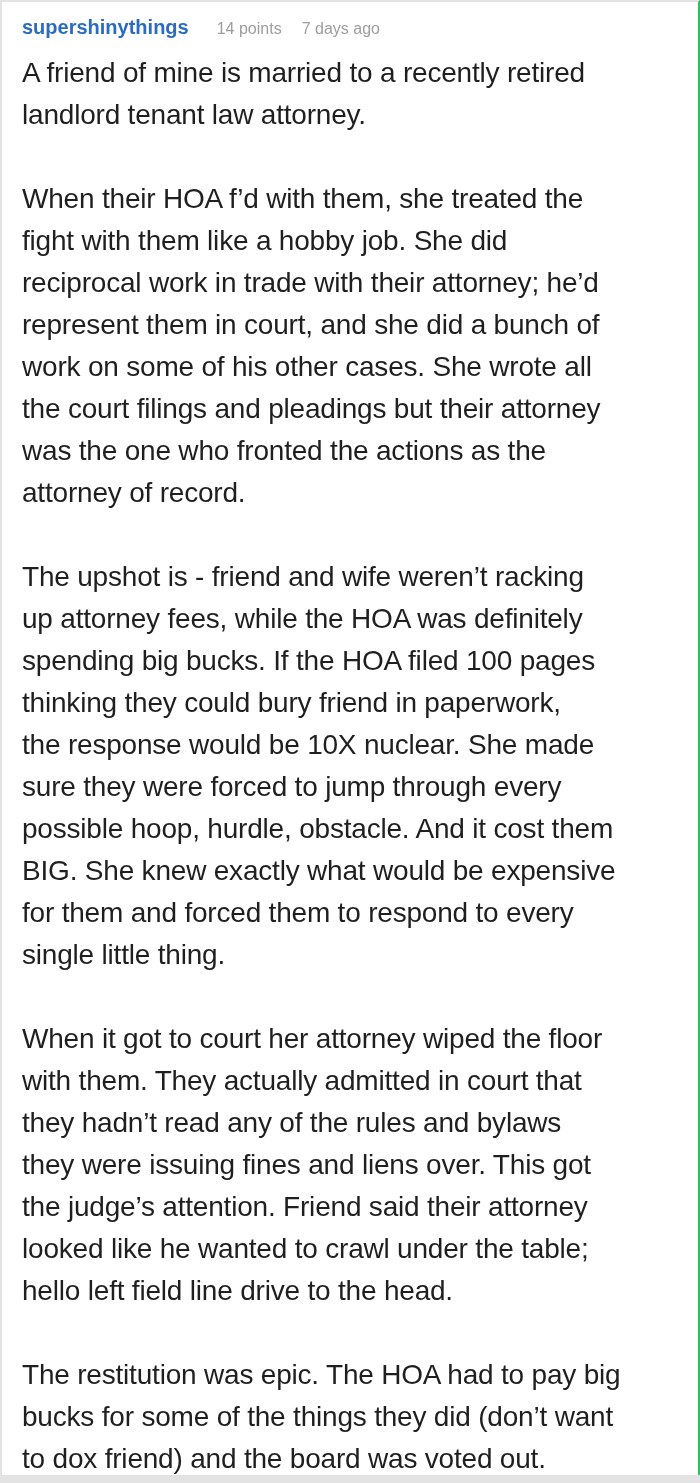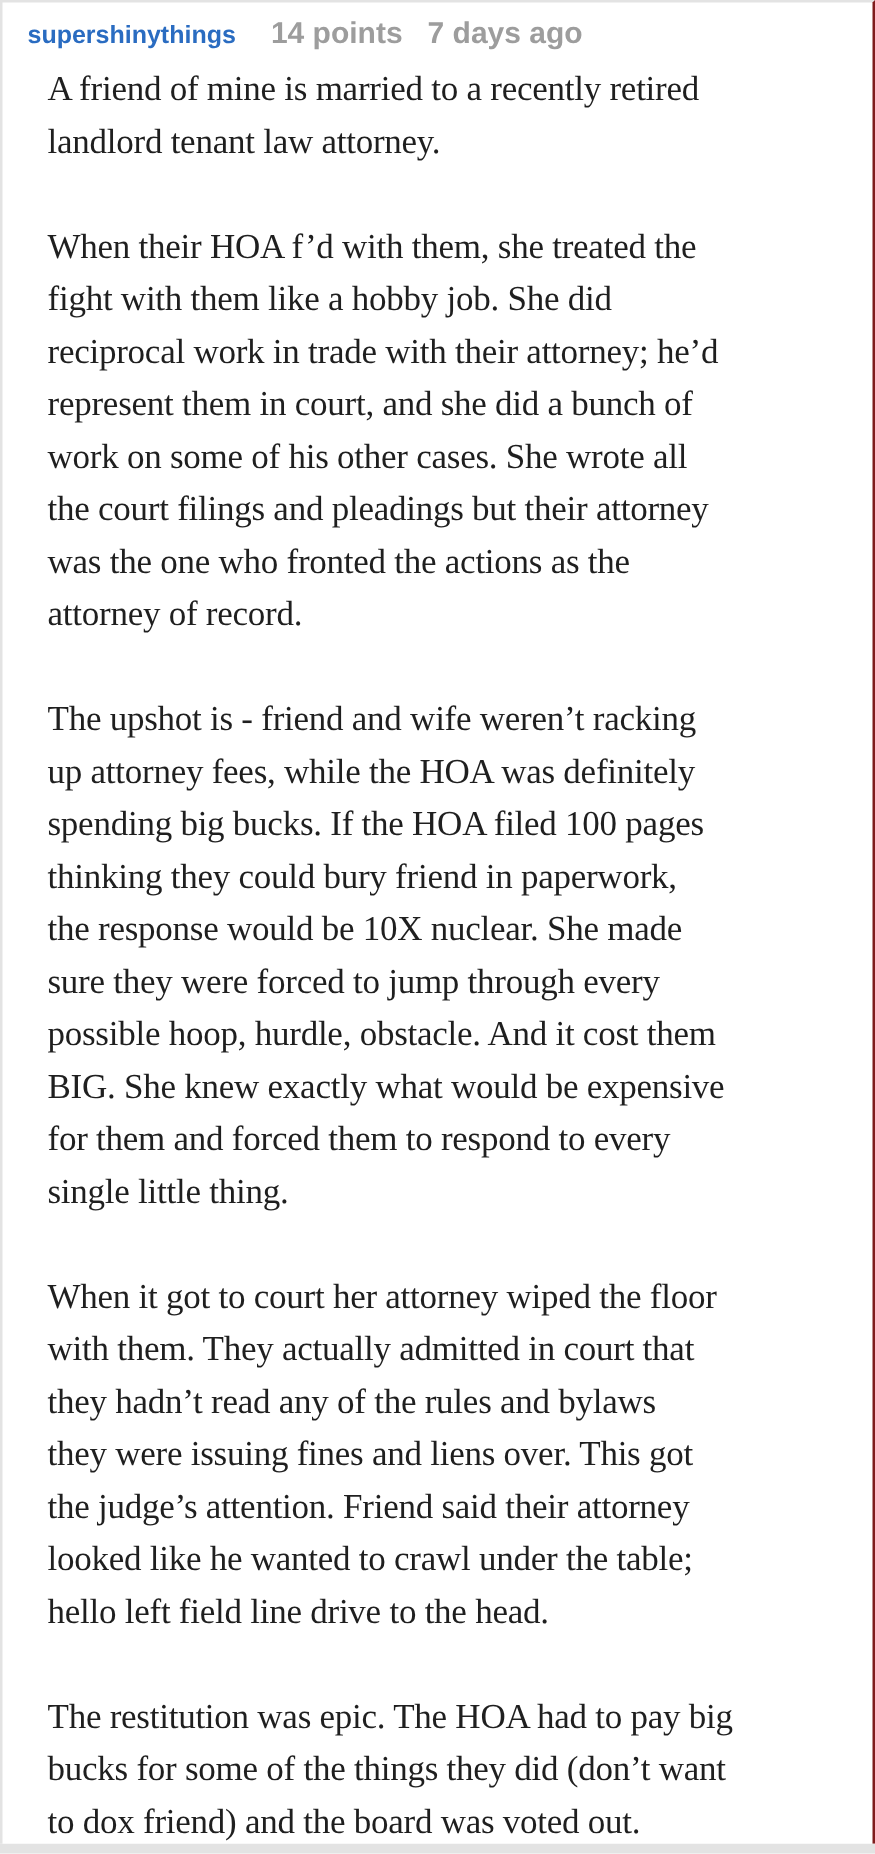--- a/index.html
+++ b/index.html
@@ -12,55 +12,54 @@
     width: 700px;
     height: 1483px;
     overflow: hidden;
   }
   .comment-frame {
     box-sizing: border-box;
     width: 700px;
     height: 1475px;
     border-top: 2px solid #e3e3e3;
     border-left: 2px solid #e3e3e3;
-    border-right: 2px solid #7f1d1d;
+    border-right: 2px solid #22c55e;
     background: #ffffff;
     padding: 12px 18px 0 20px;
     overflow: hidden;
   }
   .comment-header {
     display: flex;
     align-items: baseline;
     line-height: 26px;
     margin-bottom: 10px;
   }
   .username {
     color: #2a6cc1;
     font-weight: 700;
     font-size: 20px;
     margin-right: 28px;
     text-decoration: none;
     cursor: pointer;
   }
   .meta {
     color: #9d9d9d;
-    font-size: 24px;
-    font-weight: 700;
+    font-size: 16px;
+    font-weight: 400;
   }
   .meta.points {
     margin-right: 20px;
   }
   .comment-body p {
-    margin: 0 0 42px 16px;
+    margin: 0 0 42px 0;
     font-size: 28px;
     line-height: 42px;
     color: #1f1f1f;
     letter-spacing: -0.2px;
     white-space: pre-line;
-    font-family: Liberation Serif, serif;
   }
   .bottom-strip {
     width: 700px;
     height: 8px;
     background: #e3e3e3;
   }
 </style>
 </head>
 <body>
 

